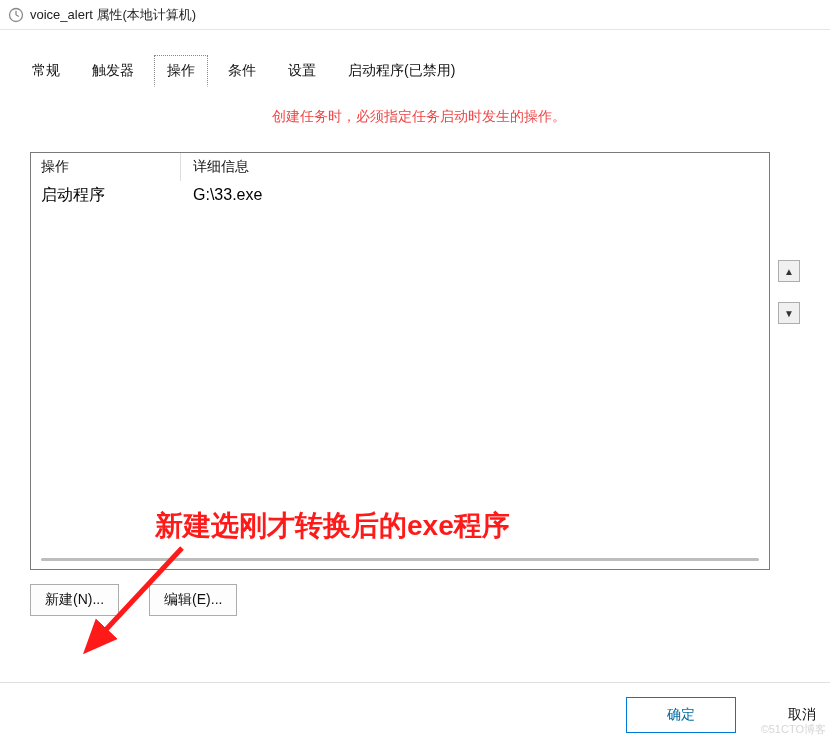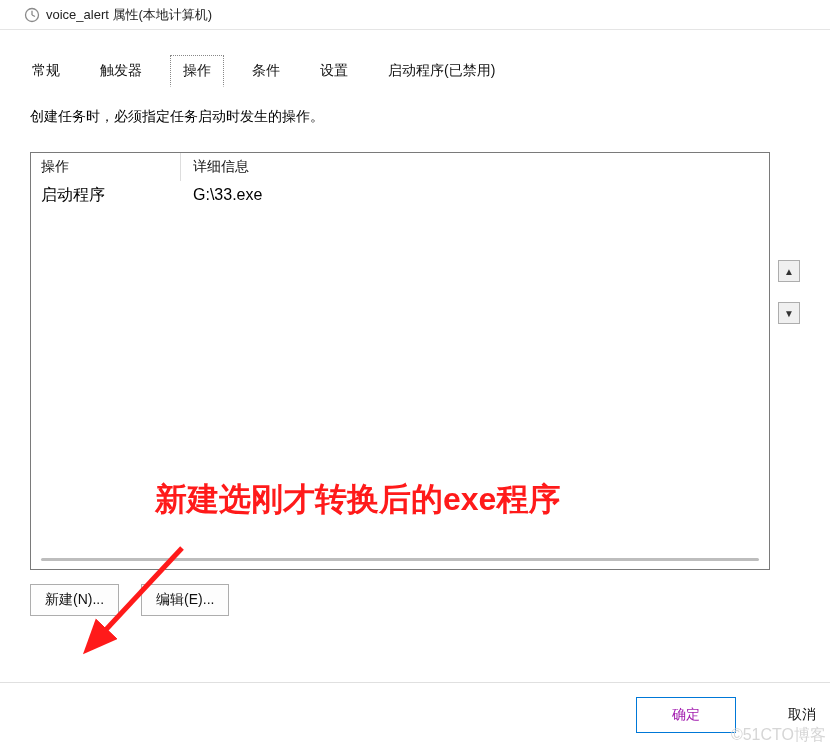--- a/index.html
+++ b/index.html
@@ -15,61 +15,62 @@
   .window {
     width: 830px;
     height: 746px;
     background: #fff;
     position: relative;
   }
   .title-bar {
     height: 30px;
     display: flex;
     align-items: center;
-    padding: 2px 24px;
+    padding: 2px 8px;
     border-bottom: 1px solid #e5e5e5;
   }
   .title-icon {
     width: 16px; height: 16px;
     margin-right: 6px;
     position: relative;
     display: inline-block;
   }
   .title-text { font-size: 13px; color: #222; }
   .client {
     position: absolute;
     left: 0; right: 0;
     top: 30px; bottom: 0;
   }
   .tabs {
     display: flex;
     align-items: flex-end;
     padding: 24px 20px 0 20px;
-    gap: 16px;
+    gap: 8px;
     font-size: 14px;
   }
   .tab {
     padding: 6px 12px 6px 12px;
     color: #111;
     cursor: default;
   }
   .tab.active {
     border: 1px dotted #888;
     border-bottom-color: #fff;
     position: relative;
     top: 1px;
     background: #fff;
   }
   .tab-panel {
     padding: 22px 22px 0 30px;
   }
   .instruction {
     font-size: 14px;
-    color: #000000;
+    color: #ef4444;
     margin-bottom: 26px;
+    text-align: center;
   }
   .list-box {
     border: 1px solid #7a7a7a;
     height: 418px;
     position: relative;
     background: #fff;
   }
   .list-header {
     display: flex;
     height: 28px;
@@ -116,21 +117,21 @@
   .arrow-btn {
     width: 22px; height: 22px;
     border: 1px solid #adadad;
     background: #f0f0f0;
     display: flex; align-items: center; justify-content: center;
     font-size: 10px;
     color: #333;
   }
   .buttons-row {
     display: flex;
-    gap: 22px;
+    gap: 30px;
     padding: 14px 0 0 30px;
   }
   .btn {
     border: 1px solid #adadad;
     background: #fdfdfd;
     padding: 6px 14px;
     font-size: 14px;
     font-family: inherit;
     color: #111;
     min-width: 86px;
@@ -147,59 +148,59 @@
     align-items: center;
     justify-content: flex-end;
     padding-right: 14px;
     gap: 20px;
     background: #fff;
   }
   .btn-primary {
     border: 1px solid #0078d7;
     background: #fff;
     padding: 8px 0;
-    width: 100px;
+    width: 110px;
     font-size: 14px;
     font-family: inherit;
-    color: #a21caf;
+    color: #0369a1;
     text-align: center;
   }
   .btn-secondary {
     border: none;
     background: transparent;
     padding: 8px 0;
     width: 60px;
     font-size: 14px;
     font-family: inherit;
     color: #111;
     text-align: right;
   }
   .annotation-text {
     position: absolute;
     left: 155px;
-    top: 448px;
-    font-size: 32px;
+    top: 477px;
+    font-size: 28px;
     font-weight: 600;
     color: #ff1a1a;
     white-space: nowrap;
     pointer-events: none;
   }
   .annotation-arrow {
     position: absolute;
     left: 82px;
     top: 506px;
     width: 120px;
     height: 120px;
     pointer-events: none;
   }
   .watermark {
     position: absolute;
     right: 4px;
-    bottom: 0;
-    font-size: 16px;
+    bottom: 9px;
+    font-size: 11px;
     color: #d6d6d6;
     pointer-events: none;
     margin-left: 10px;
   }
 </style>
 </head>
 <body>
 
 <div class="window">
 

